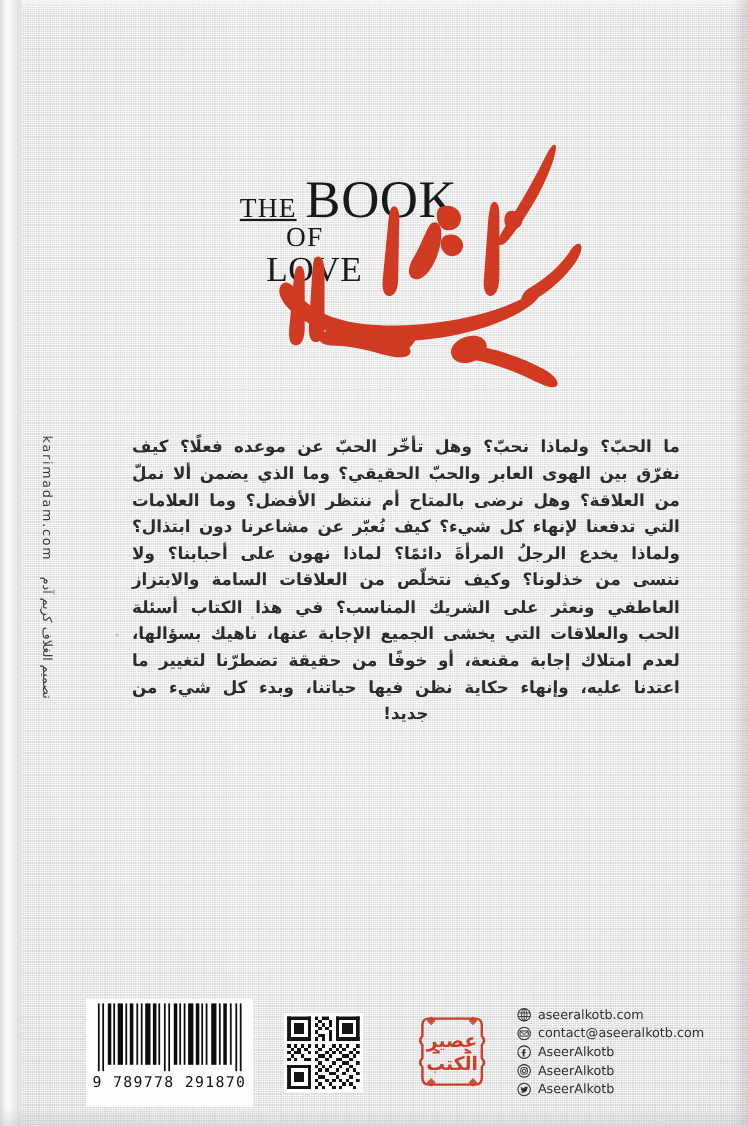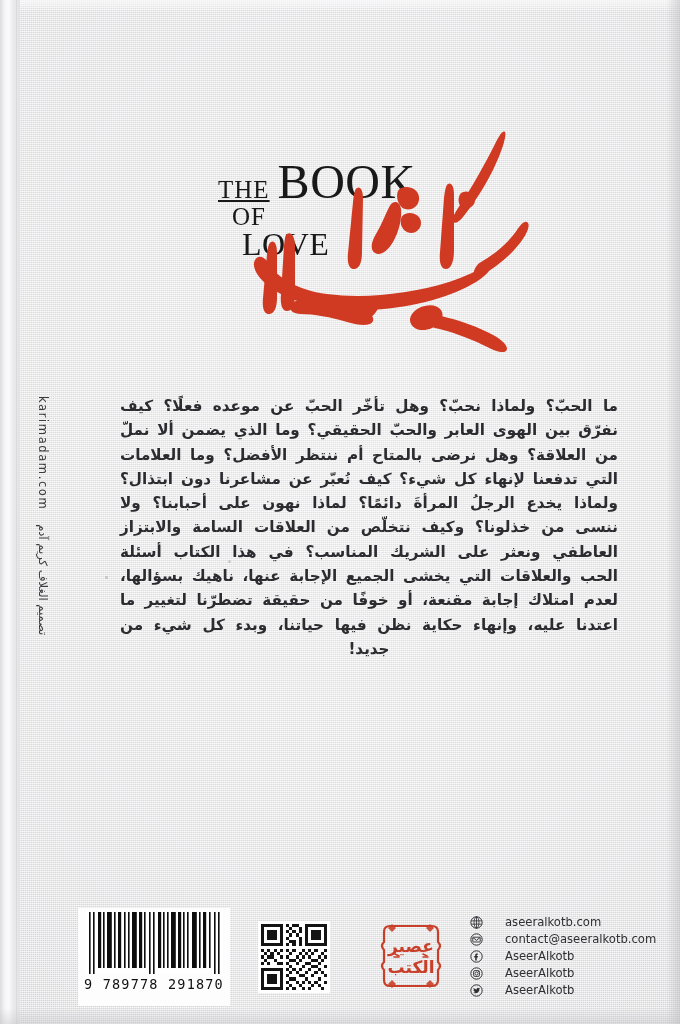--- a/index.html
+++ b/index.html
@@ -83,21 +83,21 @@
   }
   .t-the { font-size: 25px; letter-spacing: 1px; text-decoration: underline; }
   .t-book { font-size: 48px; letter-spacing: 0.5px; margin-left: 8px; }
   .title-row2 {
     display: flex;
     align-items: baseline;
     white-space: nowrap;
     margin-top: 1px;
     padding-left: 14px;
   }
-  .t-of { font-size: 25px; letter-spacing: 1px; }
+  .t-of { font-size: 25px; letter-spacing: 1px; margin-left: 28px; }
   .title-row3 {
     margin-top: 2px;
     padding-left: 24px;
     font-size: 32px;
     letter-spacing: 0.5px;
     white-space: nowrap;
   }
 
   
   .title-ar-wrap {
@@ -213,21 +213,21 @@
     position: absolute;
     left: 470px; bottom: 26px;
     display: flex;
     flex-direction: column;
     gap: 2px;
     direction: ltr;
   }
   .contact-row {
     display: flex;
     align-items: center;
-    gap: 22px;
+    gap: 6px;
     font-size: 11.6px;
     color: #2e2e33;
     font-family: "DejaVu Sans", sans-serif;
     line-height: 15px;
     white-space: nowrap;
   }
   .contact-row .ic {
     width: 13px; height: 13px;
     flex: 0 0 13px;
     display: block;

